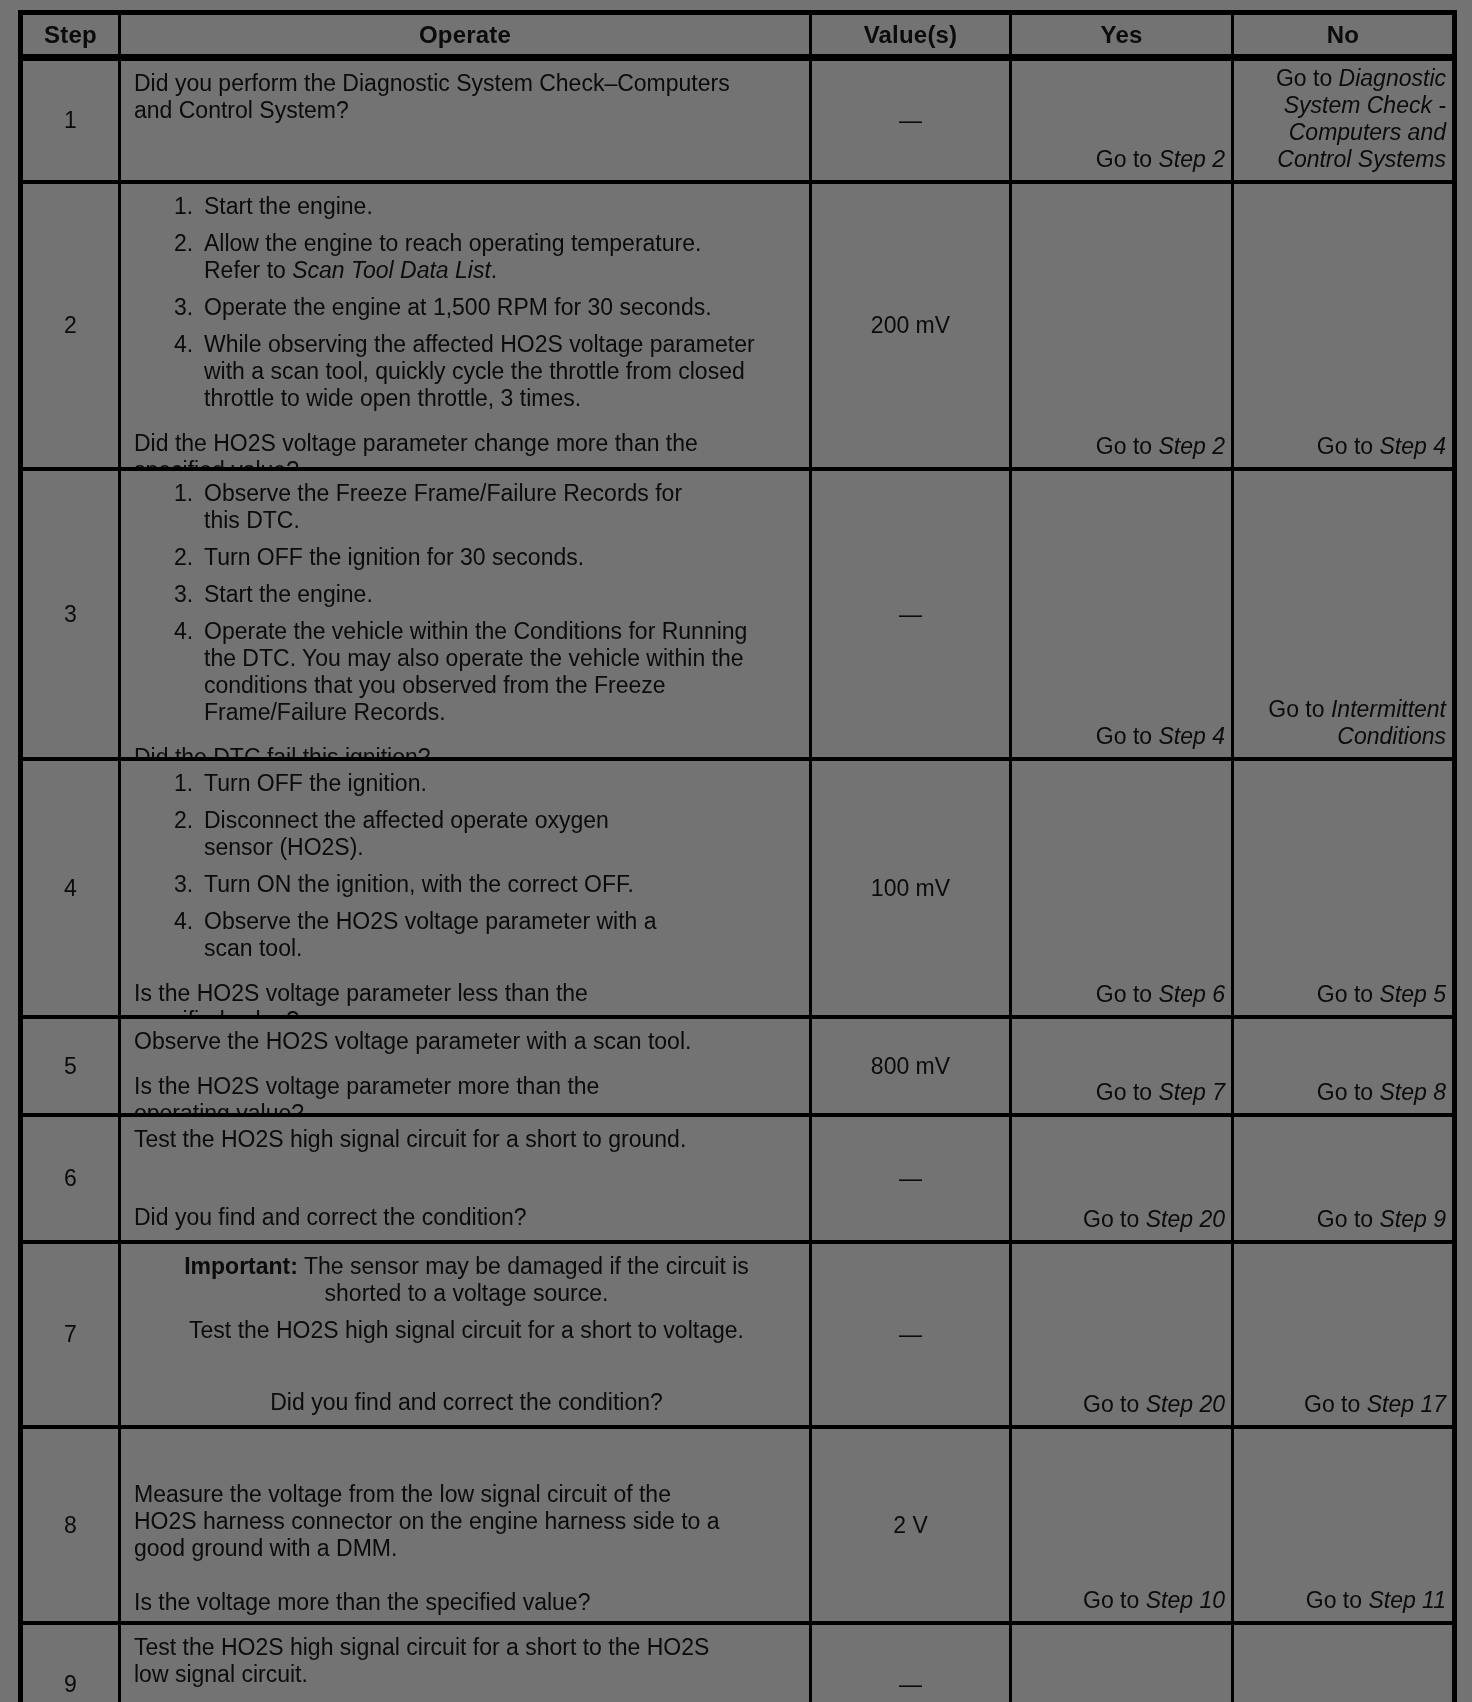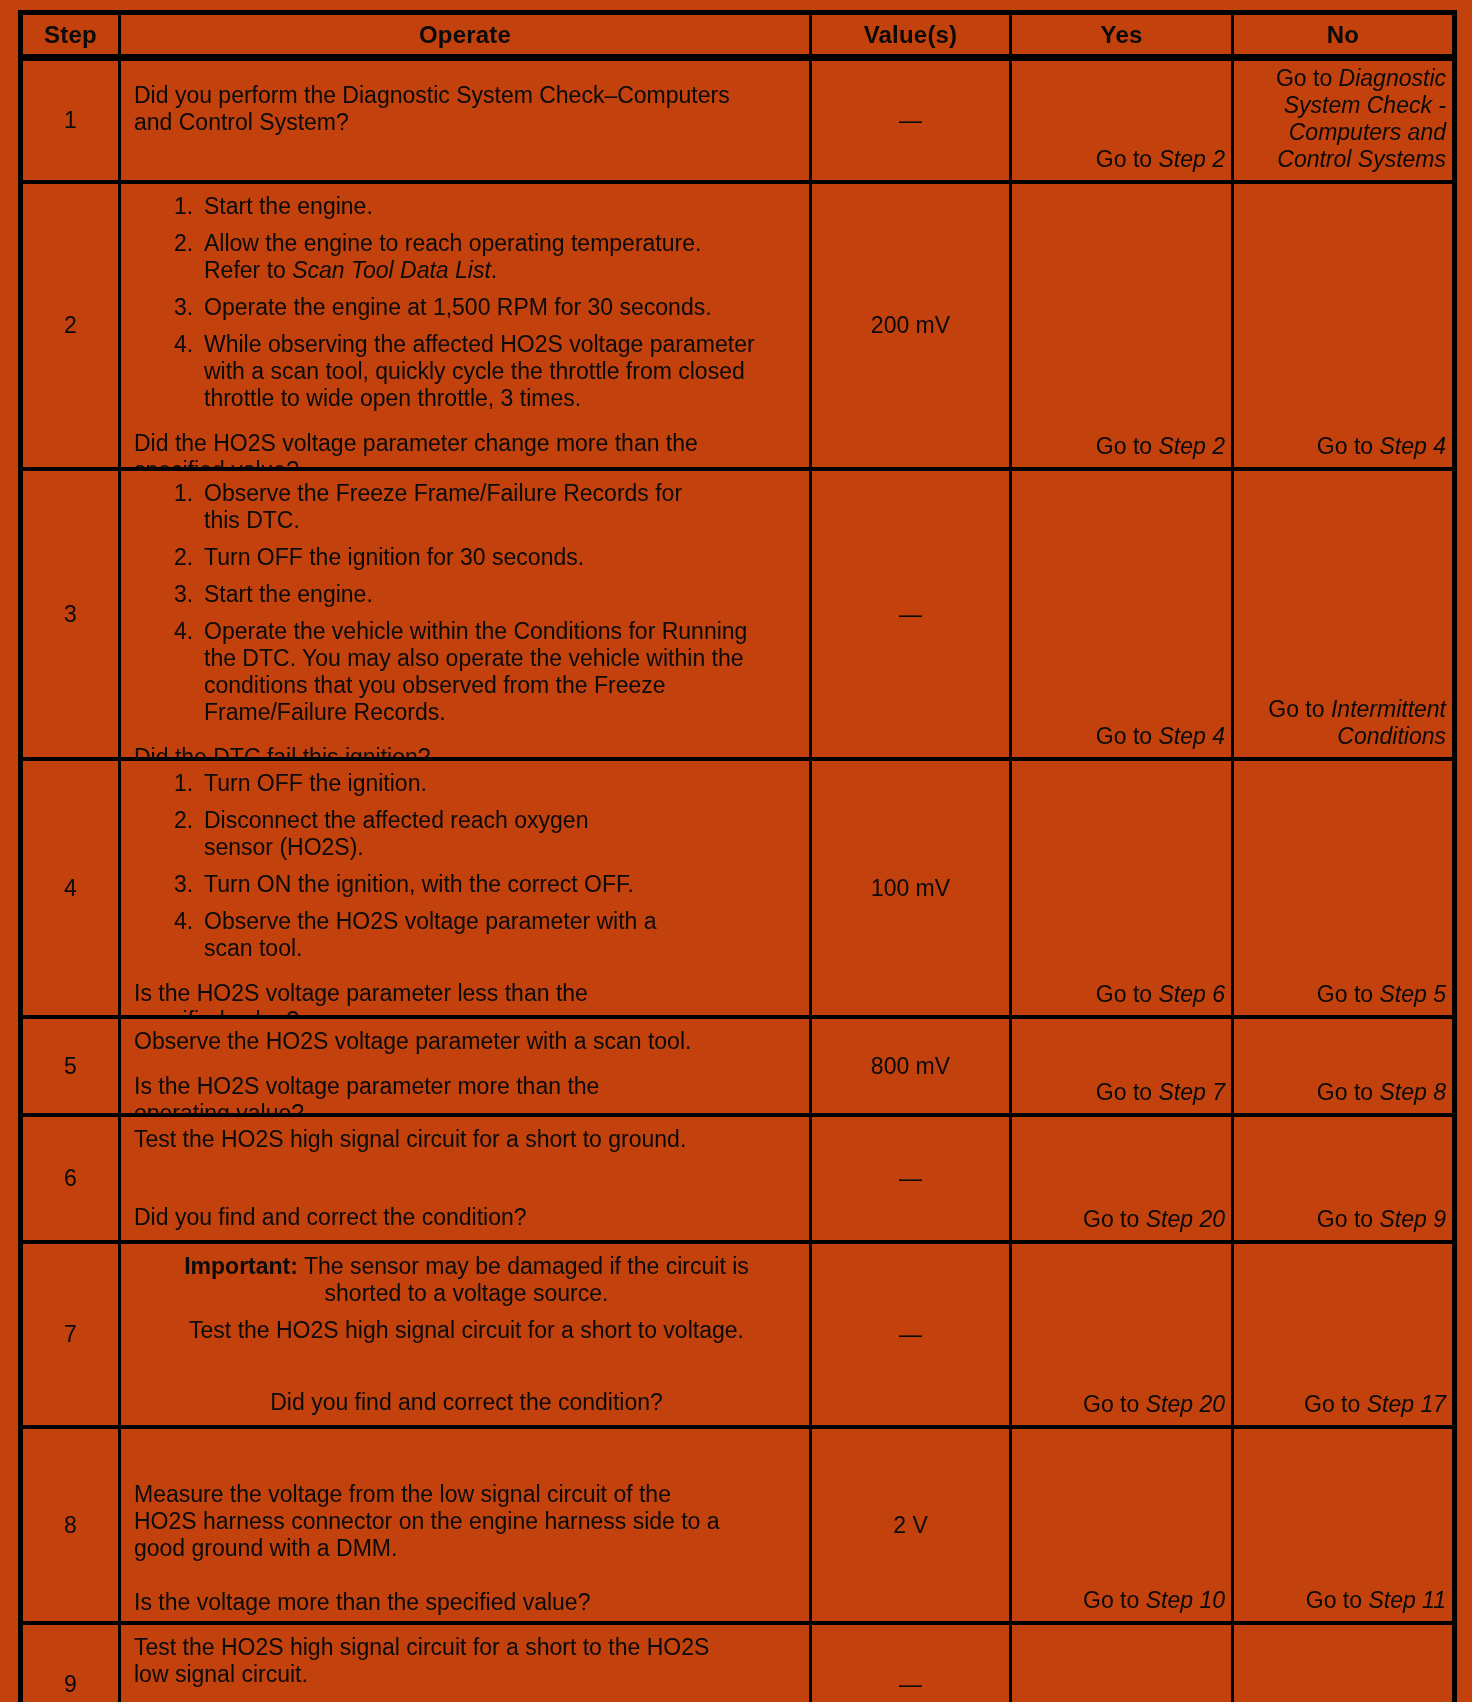--- a/index.html
+++ b/index.html
@@ -4,21 +4,21 @@
 <style>
   html, body {
     margin: 0;
     padding: 0;
     background: #ffffff;
   }
   .page {
     position: relative;
     width: 1472px;
     height: 1702px;
-    background: #c2410c;
+    background: #737373;
     box-sizing: border-box;
     padding: 10px 20px 12px 18px;
     font-family: "Liberation Sans", "DejaVu Sans", sans-serif;
     color: #0b0b0b;
     overflow: hidden;
   }
   table.diag {
     border-collapse: collapse;
     table-layout: fixed;
     width: 1434px;
@@ -70,21 +70,21 @@
     margin-bottom: 10px;
     white-space: pre-line;
   }
   .li:last-child { margin-bottom: 0; }
   .li .num { white-space: normal; }
   .question {
     margin-top: auto;
     padding-top: 8px;
     white-space: pre-line;
   }
-  .question.at-top { margin-top: 12px; padding-top: 0; }
+  .question.at-top { margin-top: 0; padding-top: 0; }
   td.value-cell {
     text-align: center;
     vertical-align: middle;
     white-space: pre-line;
     padding: 2px 6px;
   }
   td.yes-cell, td.no-cell {
     text-align: right;
     vertical-align: bottom;
     white-space: pre-line;
@@ -167,21 +167,21 @@
           <td class="value-cell">—</td>
           <td class="yes-cell"><span>Go to </span><span class="i">Step 4</span></td>
           <td class="no-cell"><span>Go to </span><span class="i">Intermittent
 Conditions</span></td>
         </tr>
         <tr style="height: 258px;">
           <td class="step-cell">4</td>
           <td class="action-cell">
             <div class="action-wrap" style="height: 250px;">
               <div class="li"><span class="num">1.</span><span><span>Turn OFF the ignition.</span></span></div>
-              <div class="li"><span class="num">2.</span><span><span>Disconnect the affected reach oxygen
+              <div class="li"><span class="num">2.</span><span><span>Disconnect the affected operate oxygen
 sensor (HO2S).</span></span></div>
               <div class="li"><span class="num">3.</span><span><span>Turn ON the ignition, with the correct OFF.</span></span></div>
               <div class="li"><span class="num">4.</span><span><span>Observe the HO2S voltage parameter with a
 scan tool.</span></span></div>
               <div class="question"><span>Is the HO2S voltage parameter less than the
 specified value?</span></div>
             </div>
           </td>
           <td class="value-cell">100 mV</td>
           <td class="yes-cell"><span>Go to </span><span class="i">Step 6</span></td>

